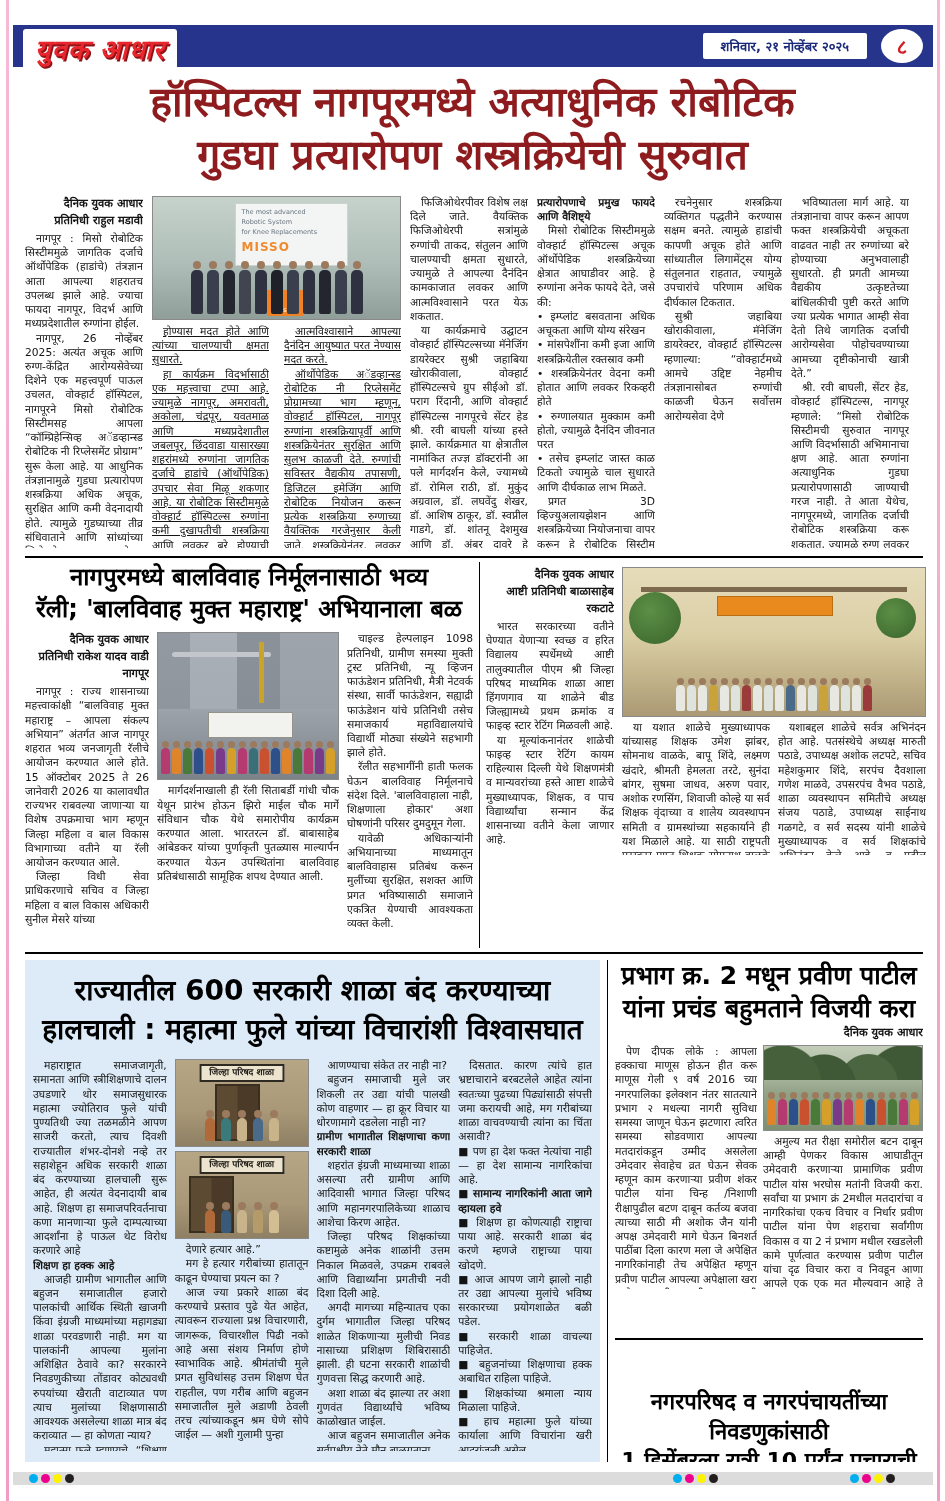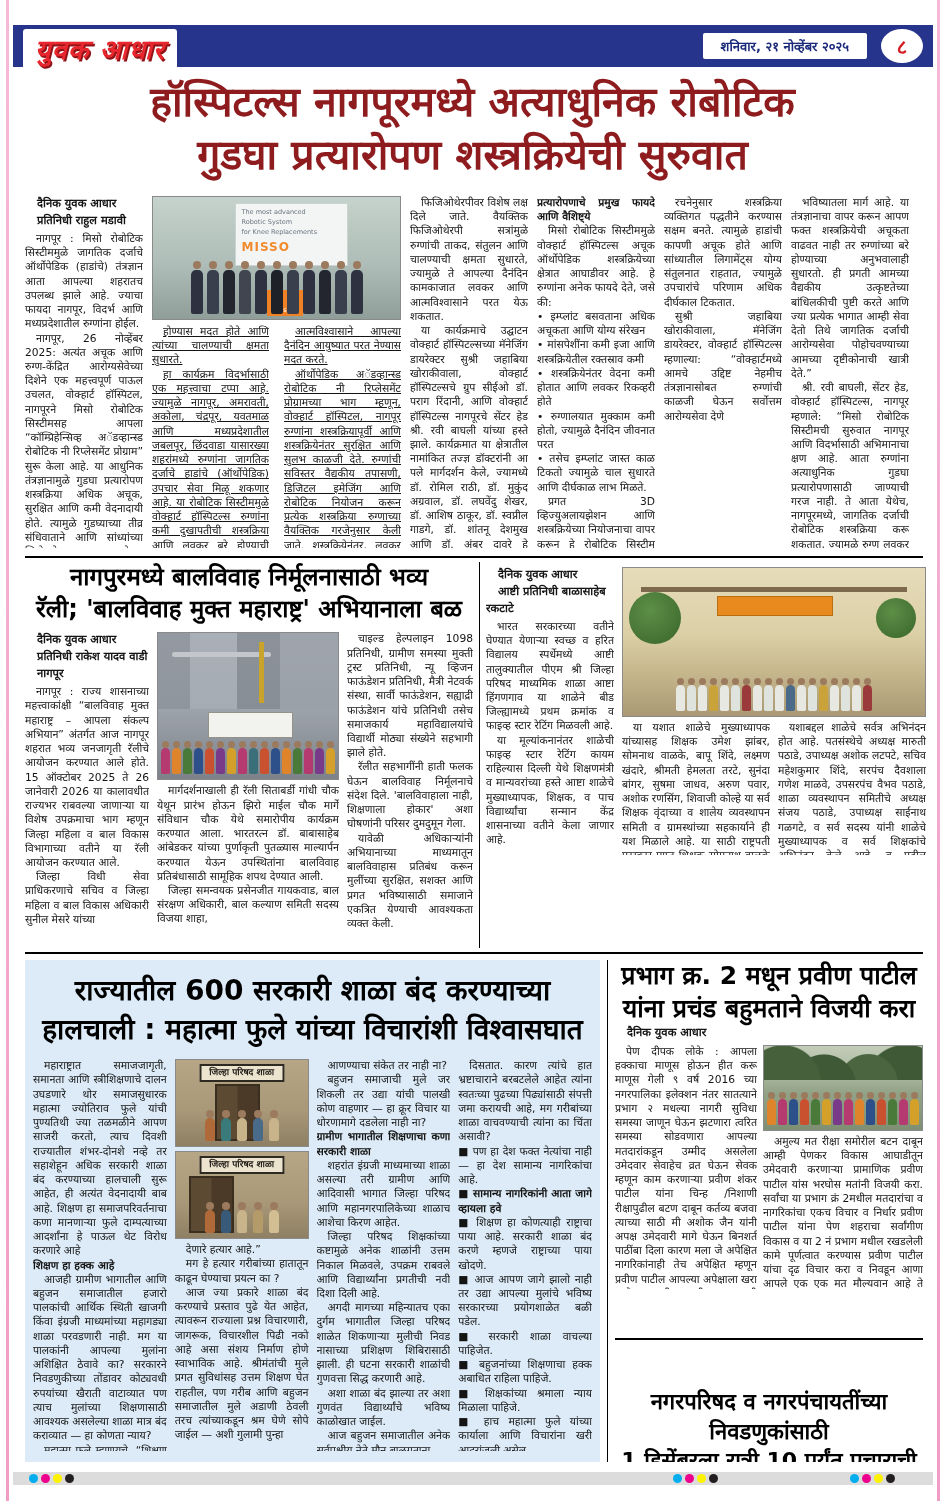--- a/index.html
+++ b/index.html
@@ -23,21 +23,21 @@
   
   h1.lead{position:absolute;top:76px;left:18px;right:18px;margin:0;text-align:center;
           font-size:41px;line-height:1.3;font-weight:bold;color:#8e1c1e;}
   h2{margin:0;font-weight:bold;color:#000;text-align:center;}
 
   
   .col{font-size:10.7px;line-height:1.33;text-align:justify;overflow:hidden;}
   .para{margin:0;text-indent:11px;}
   .para.sub{font-weight:bold;text-indent:0;}
   .para.bullet{text-indent:0;}
-  .byline{font-weight:bold;font-size:11.3px;line-height:1.5;text-align:left;margin-bottom:2px;}
+  .byline{font-weight:bold;font-size:11.3px;line-height:1.5;text-align:right;margin-bottom:2px;}
   .byline div{text-indent:12px;}
 
   
   .art1{position:absolute;top:196px;left:25px;right:22px;height:352px;display:flex;gap:9px;overflow:hidden;}
   .art1 .col{flex:0 0 118px;}
   .art1 .photocell{flex:0 0 249px;display:flex;flex-direction:column;text-decoration:underline;}
   .photocell .two{flex:1;display:flex;gap:15px;margin-top:5px;overflow:hidden;}
   .photocell .two .col{flex:1;}
 
   .rule{position:absolute;left:25px;right:22px;border:none;border-top:2px solid #000;margin:0;}
@@ -228,21 +228,20 @@
         <div class="col cW">
           <div class="photo photo-rally">
             <div class="pr-bldg"></div>
             <div class="pr-arm"></div>
             <div class="pr-pole"></div>
             <div class="pr-banner"></div>
             <div class="people"><span class="person p-sm" style="background: rgb(181, 58, 111);"></span><span class="person p-sm" style="background: rgb(224, 132, 44);"></span><span class="person p-sm" style="background: rgb(74, 122, 58);"></span><span class="person p-sm" style="background: rgb(45, 79, 138);"></span><span class="person p-sm" style="background: rgb(201, 81, 47);"></span><span class="person p-sm" style="background: rgb(122, 58, 138);"></span><span class="person p-sm" style="background: rgb(212, 160, 42);"></span><span class="person p-sm" style="background: rgb(181, 58, 111);"></span><span class="person p-sm" style="background: rgb(58, 111, 122);"></span><span class="person p-sm" style="background: rgb(201, 81, 47);"></span><span class="person p-sm" style="background: rgb(45, 79, 138);"></span><span class="person p-sm" style="background: rgb(224, 132, 44);"></span><span class="person p-sm" style="background: rgb(74, 122, 58);"></span><span class="person p-sm" style="background: rgb(181, 58, 111);"></span><span class="person p-sm" style="background: rgb(122, 58, 138);"></span><span class="person p-sm" style="background: rgb(212, 160, 42);"></span></div>
           </div>
           <div>
               <p class="para">मार्गदर्शनाखाली ही रॅली सिताबर्डी गांधी चौक येथून प्रारंभ होऊन झिरो माईल चौक मार्गे संविधान चौक येथे समारोपीय कार्यक्रम करण्यात आला. भारतरत्न डॉ. बाबासाहेब आंबेडकर यांच्या पुर्णाकृती पुतळ्यास माल्यार्पन करण्यात येऊन उपस्थितांना बालविवाह प्रतिबंधासाठी सामूहिक शपथ देण्यात आली.</p>
-              <p class="para">जिल्हा समन्वयक प्रसेनजीत गायकवाड, बाल संरक्षण अधिकारी, बाल कल्याण समिती सदस्य विजया शाहा,</p>
             </div>
         </div>
         <div class="col cC">
             <p class="para">चाइल्ड हेल्पलाइन 1098 प्रतिनिधी, ग्रामीण समस्या मुक्ती ट्रस्ट प्रतिनिधी, न्यू व्हिजन फाऊंडेशन प्रतिनिधी, मैत्री नेटवर्क संस्था, सार्वी फाऊंडेशन, सह्याद्री फाऊंडेशन यांचे प्रतिनिधी तसेच समाजकार्य महाविद्यालयांचे विद्यार्थी मोठ्या संख्येने सहभागी झाले होते.</p>
             <p class="para">रॅलीत सहभागींनी हाती फलक घेऊन बालविवाह निर्मूलनाचे संदेश दिले. 'बालविवाहाला नाही, शिक्षणाला होकार' अशा घोषणांनी परिसर दुमदुमून गेला.</p>
             <p class="para">यावेळी अधिकाऱ्यांनी अभियानाच्या माध्यमातून बालविवाहास प्रतिबंध करून मुलींच्या सुरक्षित, सशक्त आणि प्रगत भविष्यासाठी समाजाने एकत्रित येण्याची आवश्यकता व्यक्त केली.</p>
           </div>
       </div>
     </div>
     <div class="vdiv"></div>

